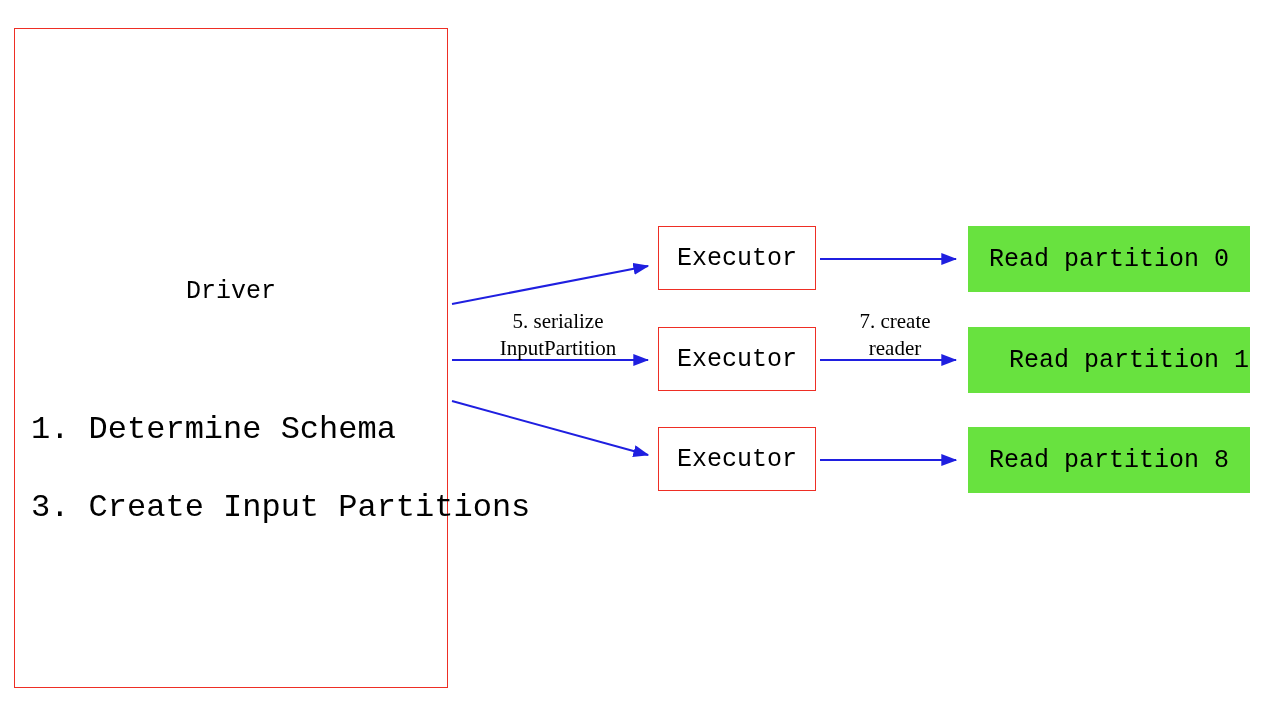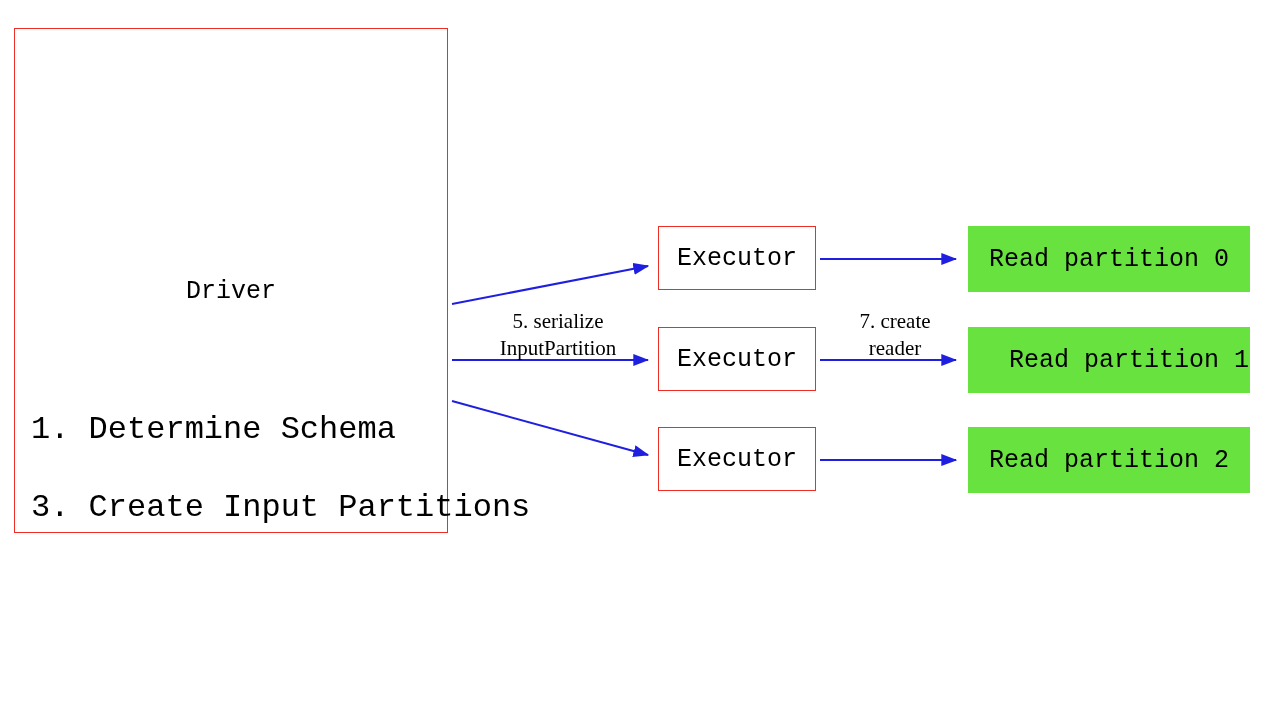--- a/index.html
+++ b/index.html
@@ -29,21 +29,21 @@
     fill: none;
   }
   .arrowhead-fill {
     fill: var(--arrow, #1f1fe0);
   }
   .driver-box {
     position: absolute;
     left: 14px;
     top: 28px;
     width: 434px;
-    height: 505px;
+    height: 660px;
     border: 1.5px solid var(--box_border, #ee2e24);
     box-sizing: border-box;
     background: var(--background, #ffffff);
   }
   .driver-title {
     position: absolute;
     left: 0;
     top: 248px;
     width: 100%;
     text-align: center;
@@ -152,21 +152,21 @@
     <span>Executor</span>
   </div>
 
   <div class="partition-box partition-0">
     <span>Read partition 0</span>
   </div>
   <div class="partition-box partition-1">
     <span>Read partition 1</span>
   </div>
   <div class="partition-box partition-2">
-    <span>Read partition 2</span>
+    <span>Read partition 8</span>
   </div>
 
   <div class="edge-label edge-label-serialize">5. serialize
 InputPartition</div>
   <div class="edge-label edge-label-reader">7. create
 reader</div>
 
 </div>
 
 </body></html>

